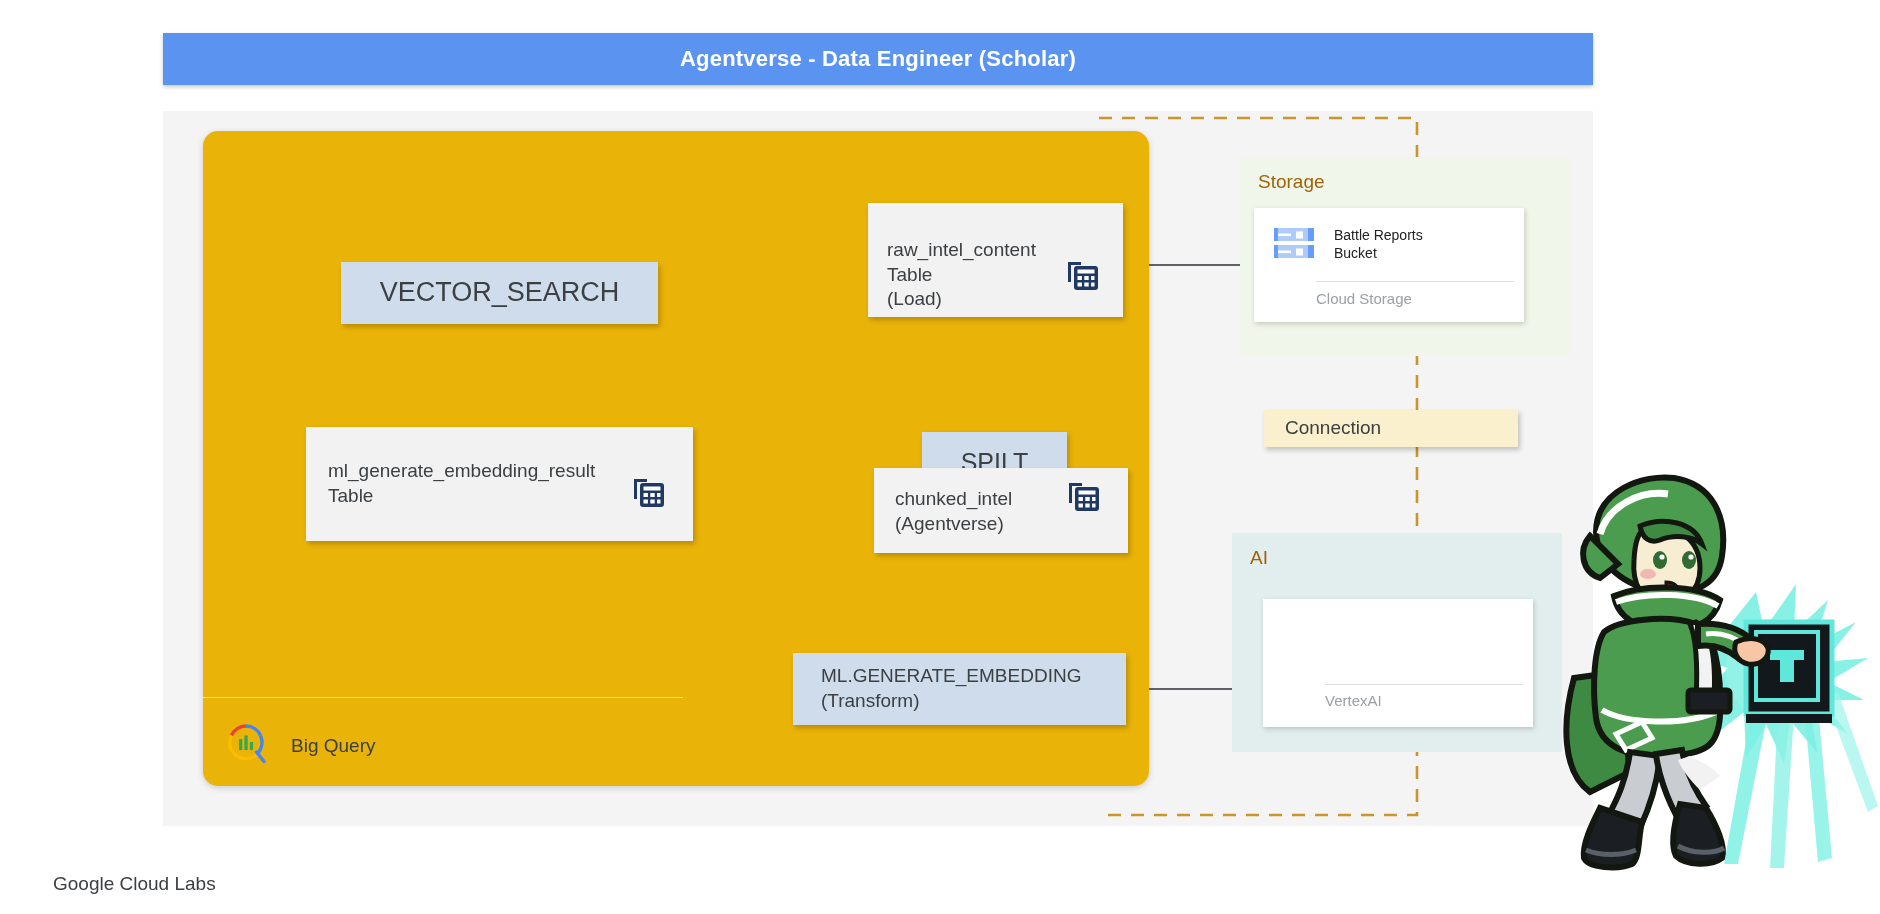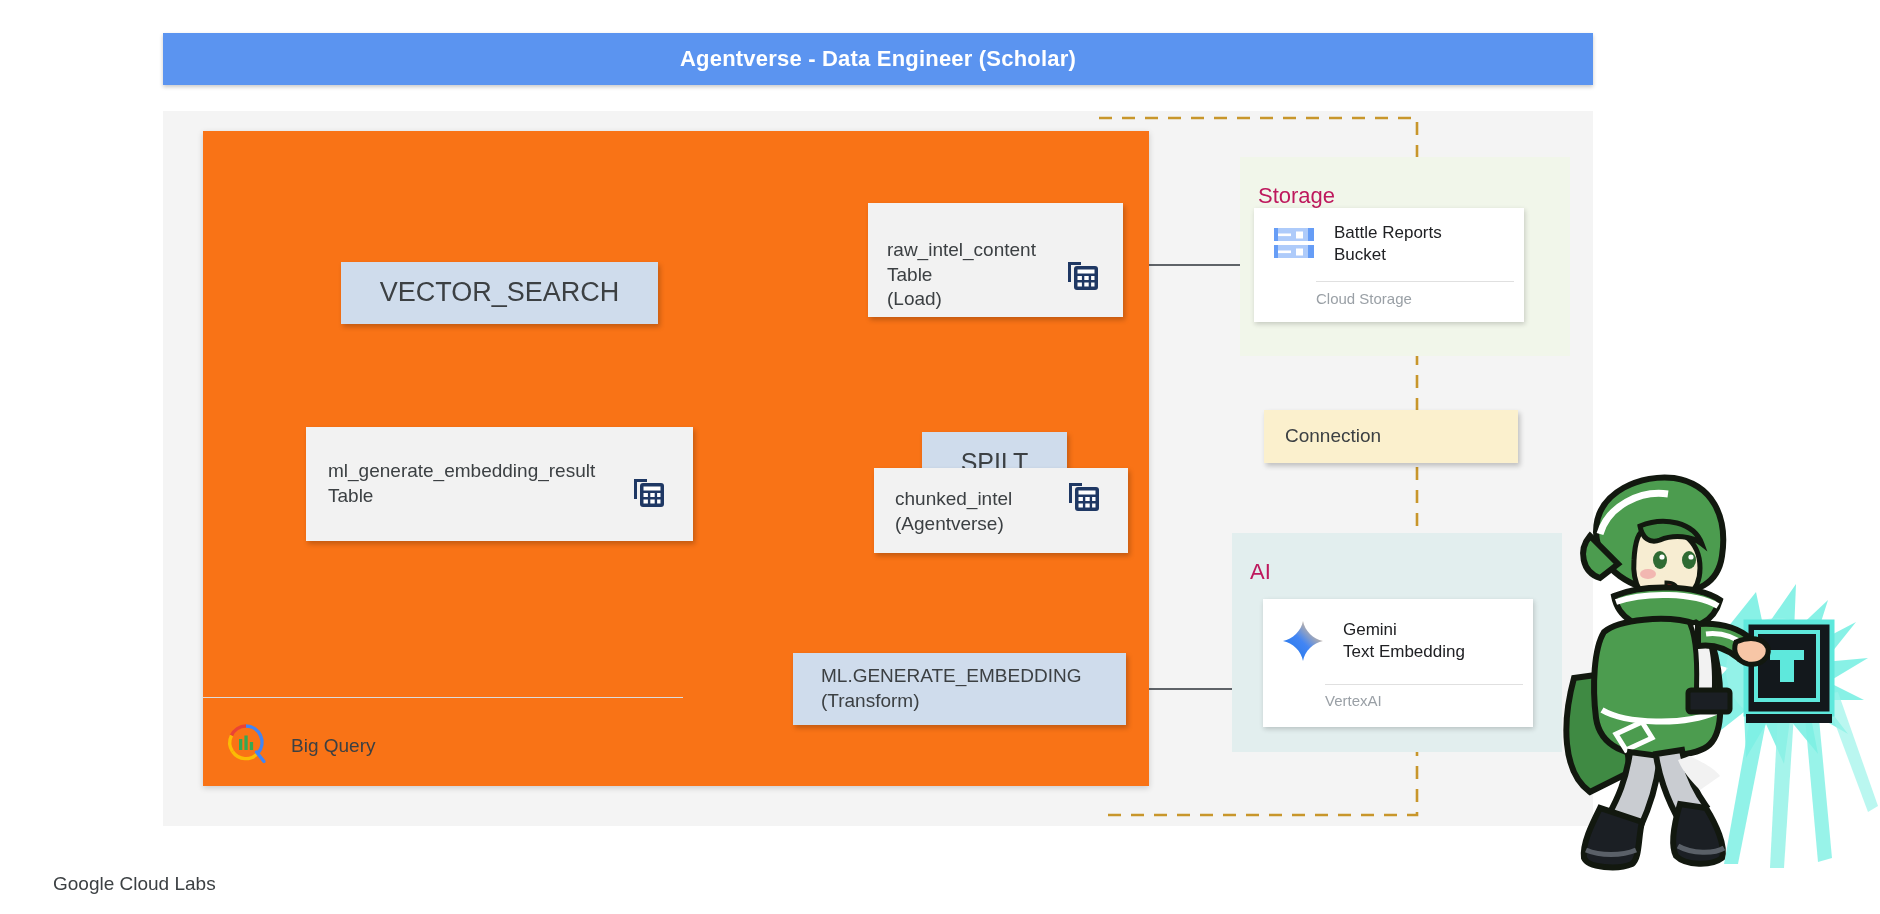--- a/index.html
+++ b/index.html
@@ -46,22 +46,22 @@
     background: #f4f4f4;
   }
 
   
   #bigquery-panel {
     position: absolute;
     left: 203px;
     top: 131px;
     width: 946px;
     height: 655px;
-    background: #f97316;
-    border-radius: 0;
+    background: #eab308;
+    border-radius: 15px;
     box-shadow: 0 2px 6px rgba(0,0,0,0.17);
   }
   #bq-divider {
     position: absolute;
     left: 0px;
     top: 566px;
     width: 480px;
     height: 1px;
     background: #dcdcdc;
   }
@@ -191,39 +191,39 @@
   }
   #node-ml-embed .node-text {
     margin-left: 28px;
   }
 
   
   #node-connection {
     left: 1264px;
     top: 410px;
     width: 254px;
-    height: 53px;
+    height: 37px;
     display: flex;
     align-items: center;
   }
   #node-connection .node-text {
     margin-left: 21px;
   }
 
   
   .group-box {
     position: absolute;
     box-sizing: border-box;
   }
   .group-title {
     position: absolute;
     left: 18px;
-    top: 26px;
-    font-size: 22px;
-    color: #be185d;
+    top: 14px;
+    font-size: 19px;
+    color: #a16207;
   }
   #group-storage {
     left: 1240px;
     top: 157px;
     width: 330px;
     height: 199px;
     background: #f1f6ea;
   }
   #group-ai {
     left: 1232px;
@@ -259,21 +259,21 @@
   }
   #card-gemini .card-main { height: 84px; }
   .card-icon-slot {
     width: 80px;
     display: flex;
     align-items: center;
     justify-content: center;
     flex: none;
   }
   .card-title {
-    font-size: 17px;
+    font-size: 14px;
     color: #202124;
     line-height: 1.30;
     white-space: pre-line;
   }
   .card-rule {
     position: absolute;
     left: 62px;
     right: 10px;
     height: 1px;
     background: #e0e0e0;
@@ -465,37 +465,20 @@
       </svg>
     </span>
     <span class="card-title">Battle Reports
 Bucket</span>
   </div>
   <div class="card-rule"></div>
   <span class="card-sub">Cloud Storage</span>
 </div>
 
 <div class="service-card" id="card-gemini">
-  <div class="card-main">
-    <span class="card-icon-slot">
-      <svg width="46" height="46" viewBox="0 0 46 46">
-        <defs>
-          <linearGradient id="gemGrad" x1="0" y1="1" x2="1" y2="0">
-            <stop offset="0%" stop-color="#1a73e8"></stop>
-            <stop offset="48%" stop-color="#4285f4"></stop>
-            <stop offset="78%" stop-color="#c9b6a0"></stop>
-            <stop offset="100%" stop-color="#e8dccb"></stop>
-          </linearGradient>
-        </defs>
-        <path d="M23,3 C24.6,12.6 33.4,21.4 43,23 C33.4,24.6 24.6,33.4 23,43 C21.4,33.4 12.6,24.6 3,23 C12.6,21.4 21.4,12.6 23,3 Z" fill="url(#gemGrad)"></path>
-      </svg>
-    </span>
-    <span class="card-title">Gemini
-Text Embedding</span>
-  </div>
   <div class="card-rule"></div>
   <span class="card-sub">VertexAI</span>
 </div>
 
 <svg id="character" viewBox="0 0 328 400">
 
   <g>
     <path d="M168,160 L200,120 L208,158 L240,112 L238,160 L272,128 L258,172 L300,150 L268,190
              L312,186 L272,210 L308,228 L266,228 L292,262 L254,240 L262,282 L234,248 L228,292
              L210,252 L190,286 L188,240 L160,262 L176,218 L142,228 L172,196 L138,186 L176,172 Z" fill="#7ef0e4" opacity="0.92"></path>

